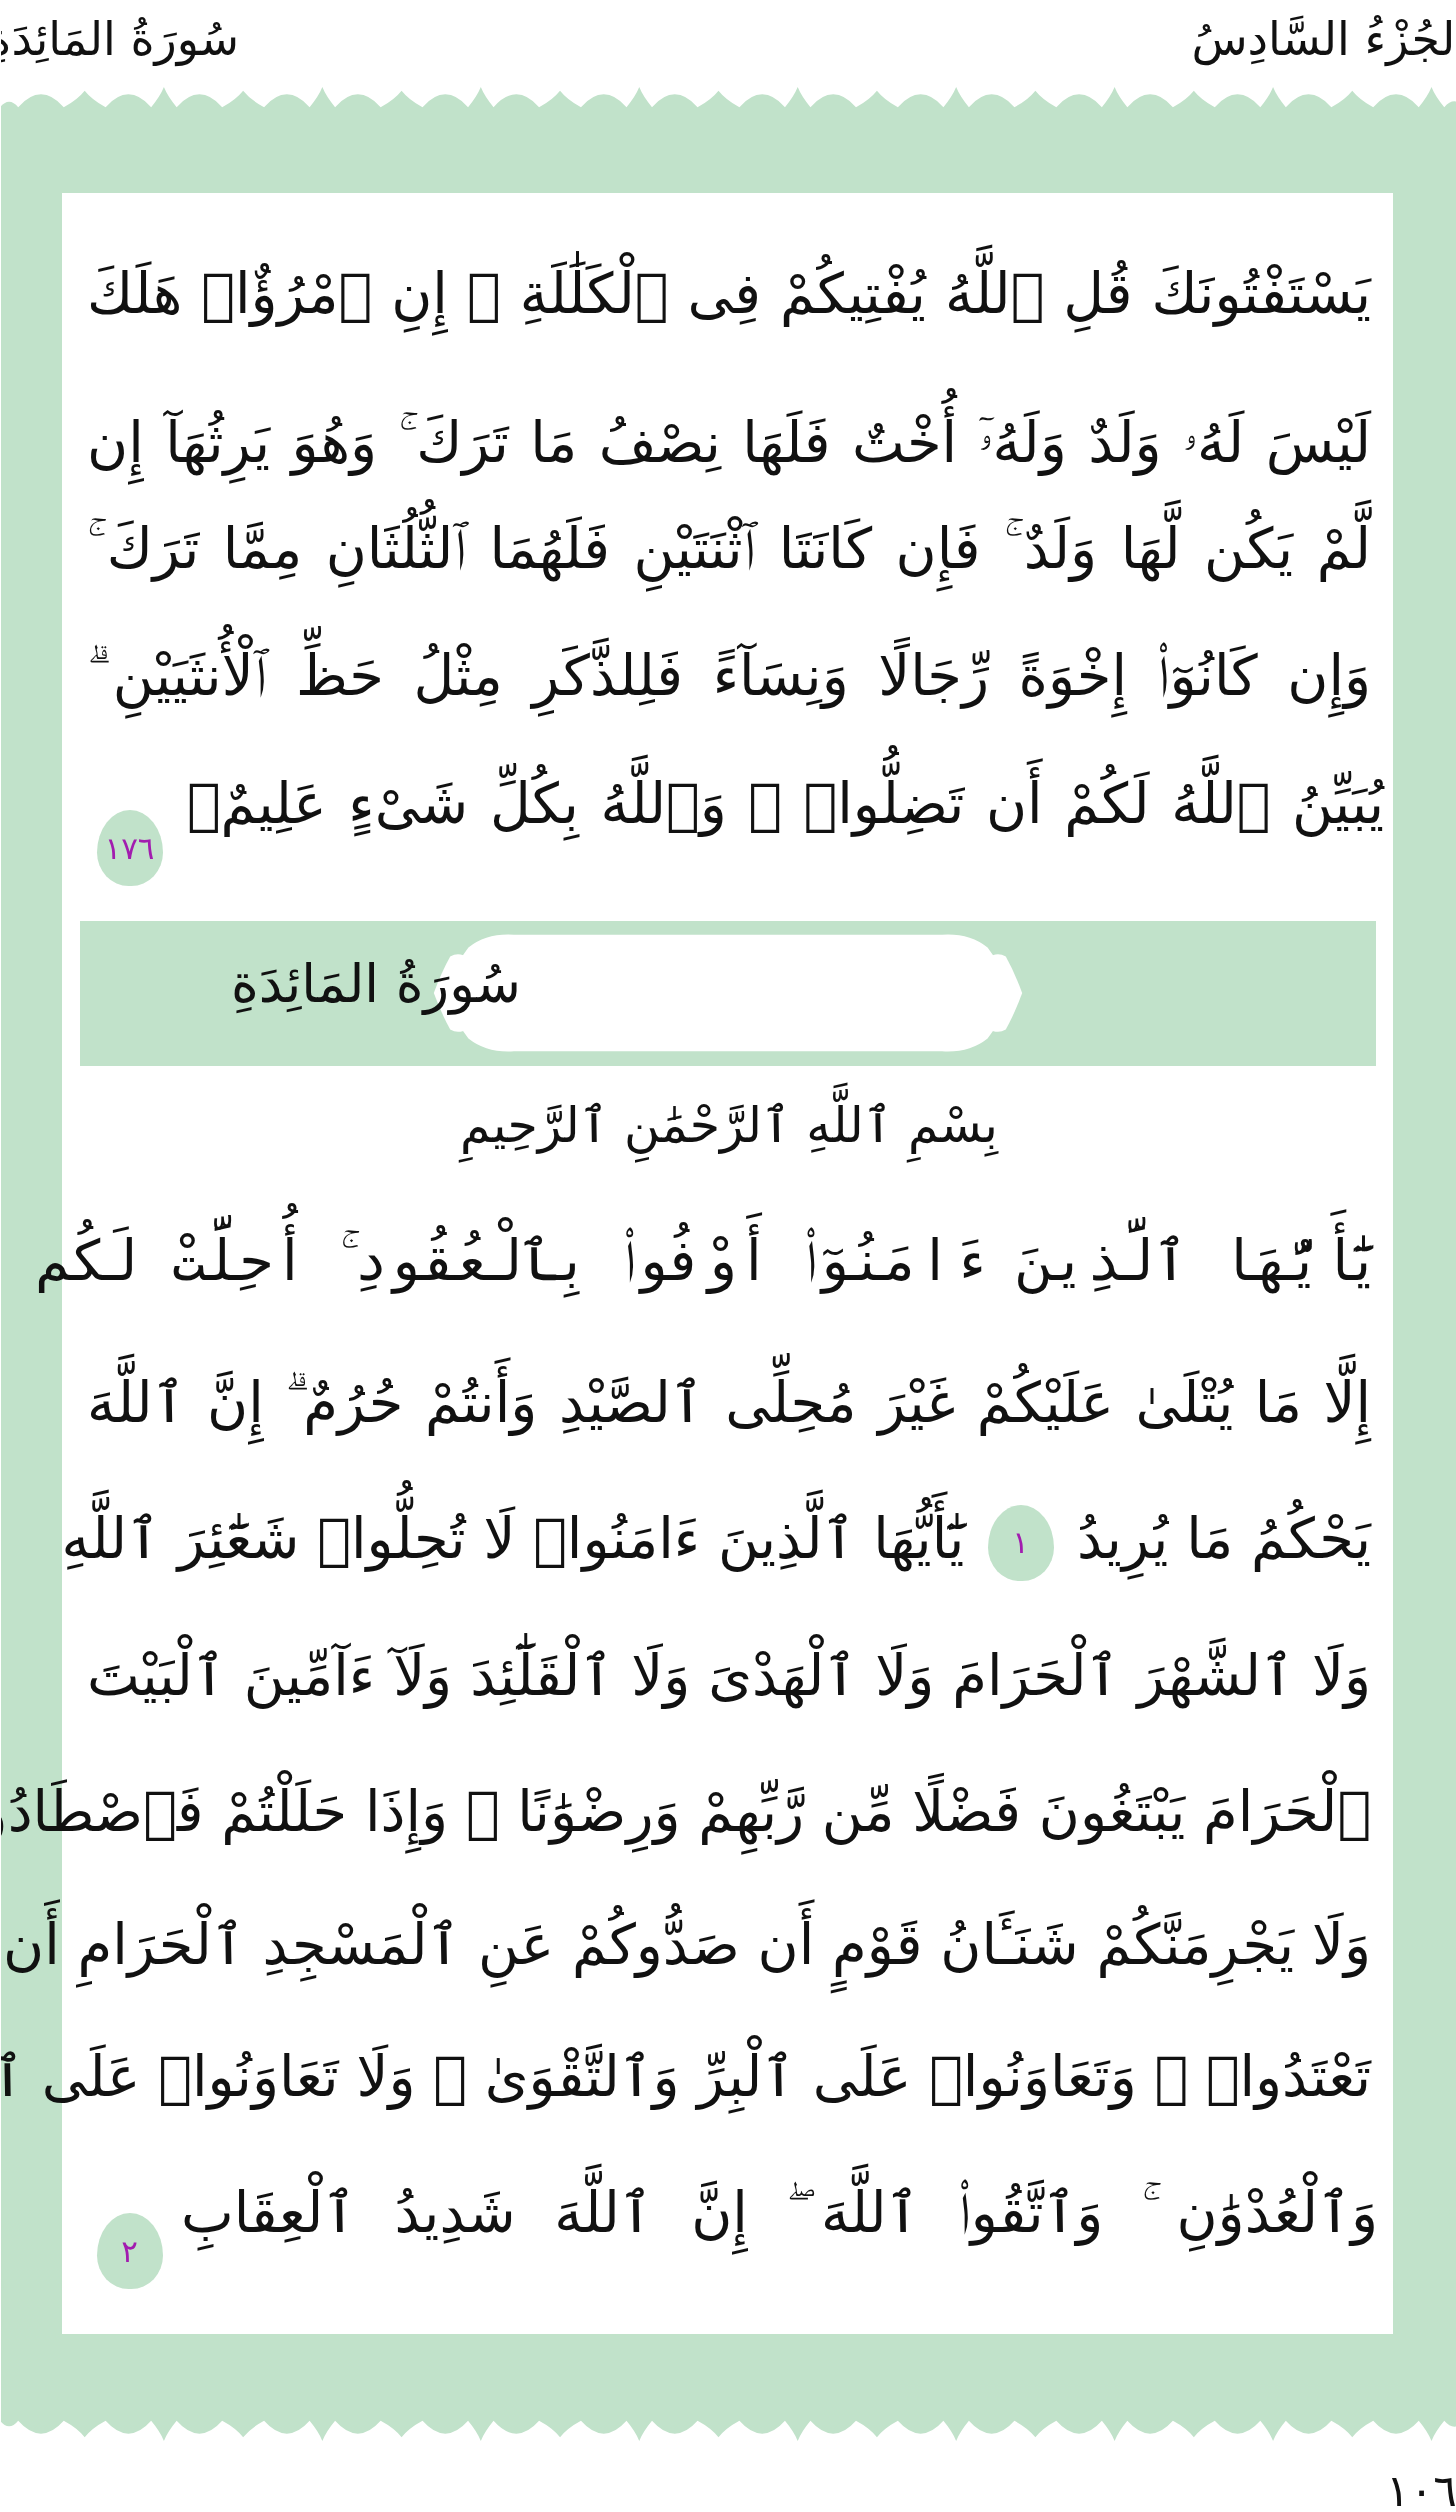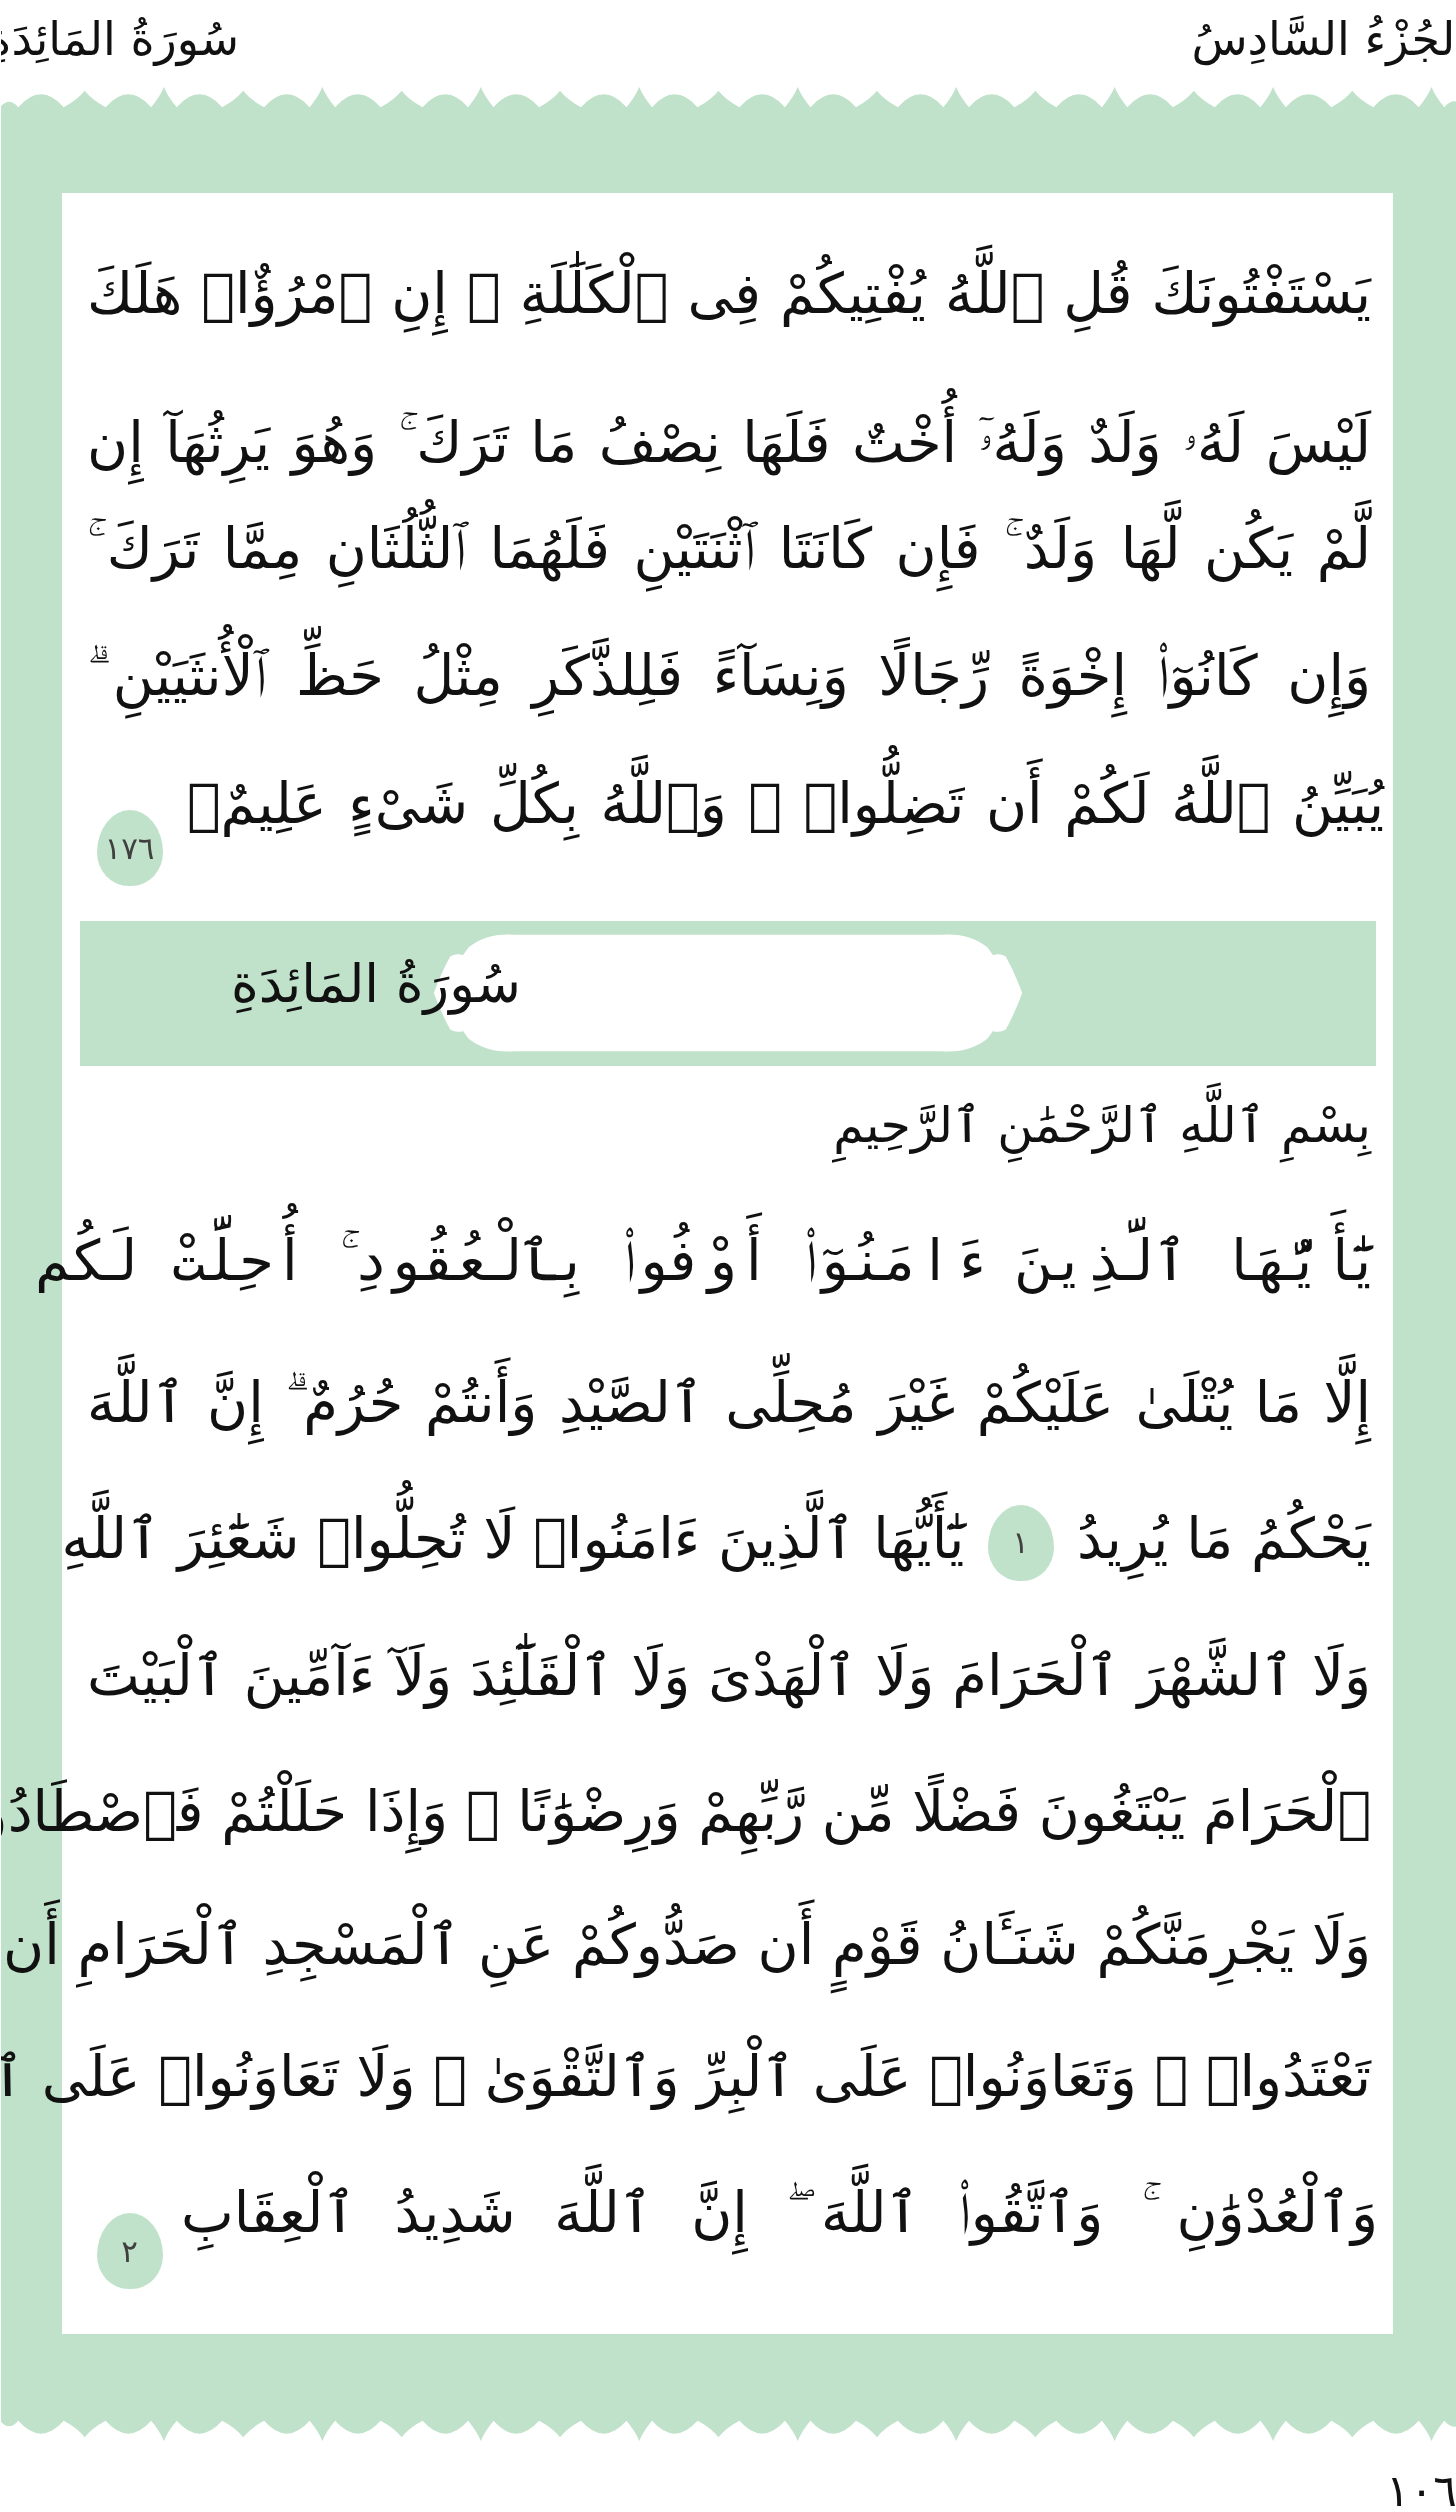--- a/index.html
+++ b/index.html
@@ -11,27 +11,27 @@
   .green-bg { position: absolute; left: 0; top: 109px; width: 1457px; height: 2304px; background: var(--green); }
   .scallop { position: absolute; left: 0; width: 1457px; height: 55px; }
   .scallop-top { top: 87px; }
   .scallop-bottom { top: 2386px; }
   .frame { position: absolute; left: 62px; top: 193px; width: 1331px; height: 2141px; background: #fff; }
   .line { position: absolute; left: 87px; width: 1284px; height: 91px; font-size: 56px; line-height: 91px;
           text-align: justify; text-align-last: justify; white-space: nowrap; direction: rtl; color: #111; }
   .line span.t { display: inline; }
   .marker { display: inline-flex; align-items: center; justify-content: center; width: 66px; height: 76px;
             background: var(--green); border-radius: 50% 50% 48% 48% / 56% 56% 44% 44%;
-            font-size: 31px; line-height: 1; vertical-align: middle; color: #404040; margin: 0 5.5px; }
+            font-size: 31px; line-height: 1; vertical-align: middle; color: #a21caf; margin: 0 5.5px; }
   .marker-abs { position: absolute; }
   .band { position: absolute; left: 80px; top: 921px; width: 1296px; height: 145px; background: var(--green); }
   .cartouche { position: absolute; left: 352px; top: 10px; width: 592px; height: 124px; }
   .cartouche-text { position: absolute; left: 0; top: 0; width: 592px; height: 124px; display: flex; align-items: center;
                     justify-content: center; font-size: 53px; color: #111; }
-  .basmala { position: absolute; left: 87px; top: 1082px; width: 1284px; height: 87px; text-align: right; font-size: 49px;
+  .basmala { position: absolute; left: 87px; top: 1082px; width: 1284px; height: 87px; text-align: center; font-size: 49px;
              line-height: 87px; color: #111; }
   .page-num { position: absolute; left: 0; width: 1457px; top: 2469px; text-align: right; font-size: 44px; line-height: 44px; color: #111; }
   :root { --green: #c1e2ca; }
 </style>
 </head>
 <body>
 
 <div class="hdr hdr-juz">الجُزْءُ السَّادِسُ</div>
 <div class="hdr hdr-surah">سُورَةُ المَائِدَةِ</div>
 

